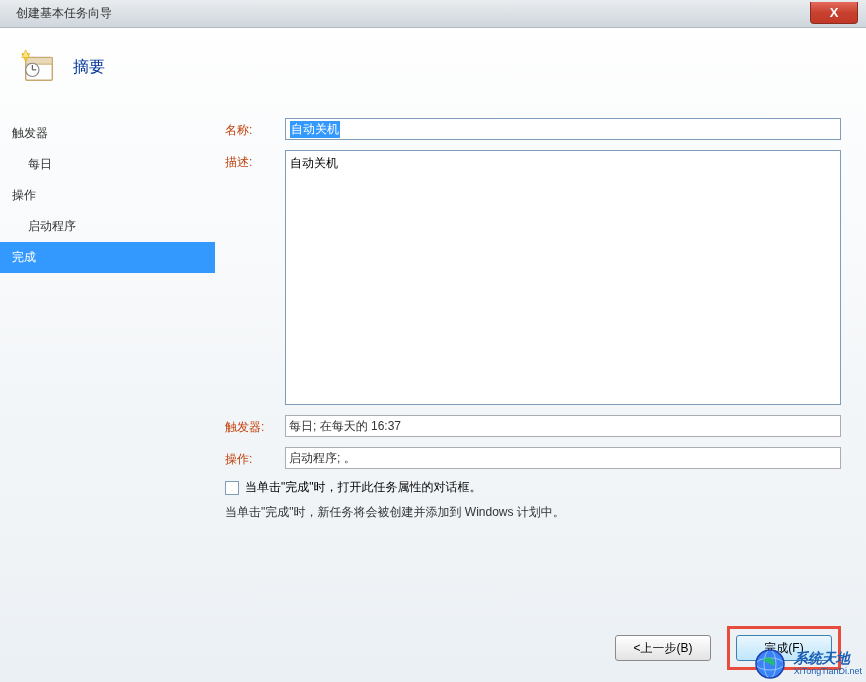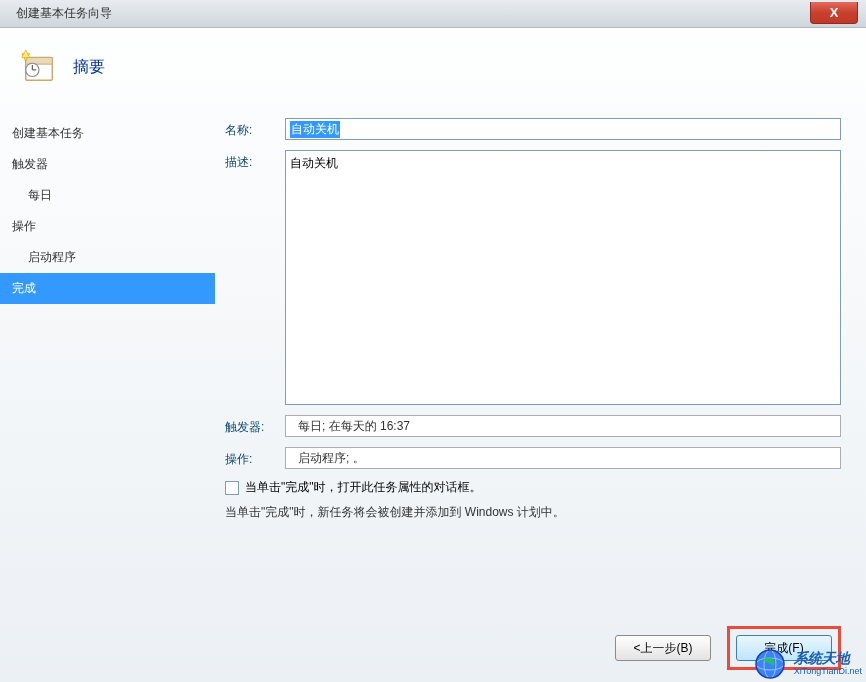--- a/index.html
+++ b/index.html
@@ -103,21 +103,21 @@
       padding: 10px 25px 10px 10px;
     }
     .form-row {
       display: flex;
       align-items: flex-start;
       margin-bottom: 10px;
     }
     .form-label {
       width: 60px;
       padding-top: 4px;
-      color: #0c4a6e;
+      color: #c2410c;
       text-align: left;
     }
     .selected-text {
       background: #3399ff;
       color: #fff;
       padding: 0 1px;
     }
     .name-input-wrapper {
       flex: 1;
       height: 22px;
@@ -134,21 +134,21 @@
       padding: 4px;
       font-family: inherit;
       font-size: 12px;
       background: #fff;
       resize: none;
     }
     .readonly-input {
       flex: 1;
       height: 22px;
       border: 1px solid #abadb3;
-      padding: 2px 12px;
+      padding: 2px 3px;
       background: #fff;
       color: #333;
       display: flex;
       align-items: center;
     }
     .checkbox-row {
       display: flex;
       align-items: center;
       margin: 8px 0 8px 0;
       gap: 6px;
@@ -250,21 +250,20 @@
         <line x1="13" y1="23" x2="17" y2="23" stroke="#555" stroke-width="1.2"></line>
         <polygon points="2,6 10,6 6,14" fill="#ffd24a" stroke="#e0a800" stroke-width="0.8"></polygon>
         <polygon points="6,2 10,10 2,10" fill="#ffe58a" stroke="#e0a800" stroke-width="0.6"></polygon>
       </svg>
     </div>
     <div class="header-title">摘要</div>
   </div>
 
   <div class="main-layout">
     <div class="sidebar">
-      <div class="sidebar-item">创建基本任务</div>
       <div class="sidebar-item">触发器</div>
       <div class="sidebar-subitem">每日</div>
       <div class="sidebar-item">操作</div>
       <div class="sidebar-subitem">启动程序</div>
       <div class="sidebar-item active">完成</div>
     </div>
 
     <div class="form-area">
       <div class="form-row">
         <div class="form-label">名称:</div>

